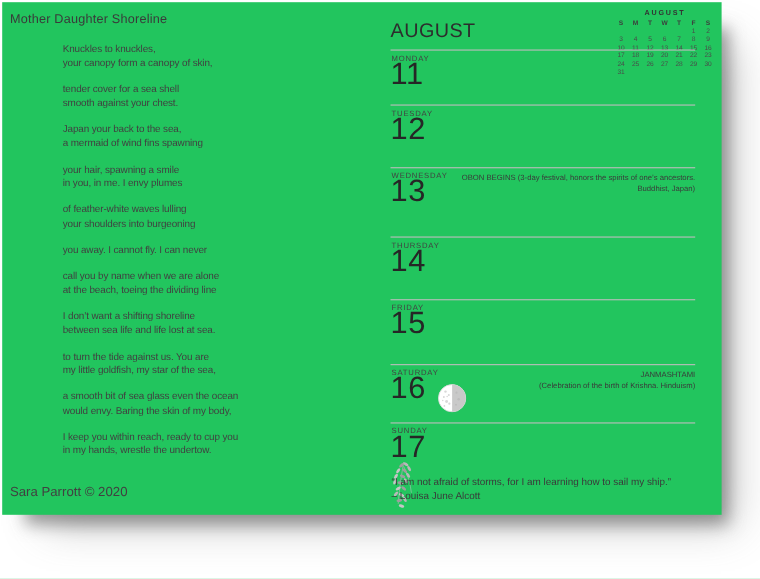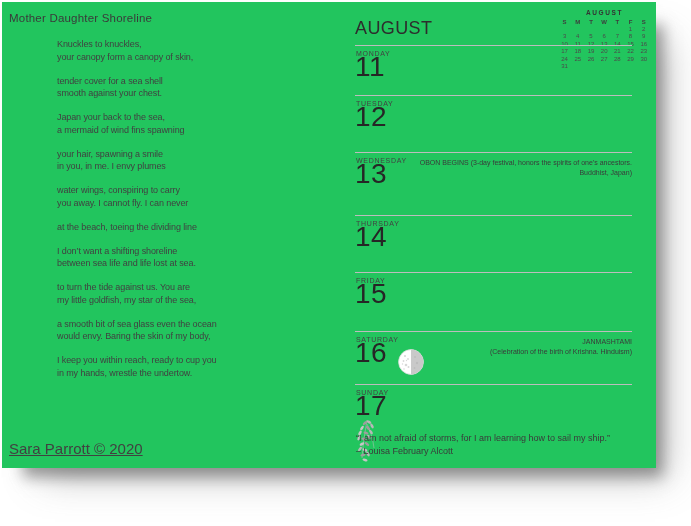--- a/index.html
+++ b/index.html
@@ -19,21 +19,21 @@
   .page-left { position:absolute; left:0; top:0; width:300px; height:466px; }
   .poem-title {
     position:absolute; left:7px; top:10px;
     font-size:11.5px; letter-spacing:.2px; color:#3a3a3a; font-weight:400;
   }
   .poem-body { position:absolute; left:7px; top:36px;margin-left:48px; }
   .stanza { margin-bottom:11.5px; }
   .poem-line { font-size:9px; line-height:12.5px; color:#414141; letter-spacing:-.1px; }
   .poem-credit {
     position:absolute; left:7px; top:438px;
-    font-size:15px; color:#414141;text-decoration:underline;
+    font-size:12px; color:#414141;
   }
 
   
   .page-right { position:absolute; left:353px; top:0; width:301px; height:466px; }
   .month-title {
     position:absolute; left:0; top:17px;
     font-size:18px; line-height:18px; letter-spacing:.4px; color:#2d2d2d; font-weight:400;
   }
   .mini-cal { position:absolute; left:203px; top:7px; width:93px; }
   .mini-cal-title {
@@ -89,24 +89,28 @@
         </div>
         <div class="stanza">
           <div class="poem-line">Japan your back to the sea,</div>
           <div class="poem-line">a mermaid of wind fins spawning</div>
         </div>
         <div class="stanza">
           <div class="poem-line">your hair, spawning a smile</div>
           <div class="poem-line">in you, in me. I envy plumes</div>
         </div>
         <div class="stanza">
-          <div class="poem-line">water wings, conspiring to carry</div>
+          <div class="poem-line">of feather-white waves lulling</div>
+          <div class="poem-line">your shoulders into burgeoning</div>
+        </div>
+        <div class="stanza">
           <div class="poem-line">you away. I cannot fly. I can never</div>
         </div>
         <div class="stanza">
+          <div class="poem-line">call you by name when we are alone</div>
           <div class="poem-line">at the beach, toeing the dividing line</div>
         </div>
         <div class="stanza">
           <div class="poem-line">I don’t want a shifting shoreline</div>
           <div class="poem-line">between sea life and life lost at sea.</div>
         </div>
         <div class="stanza">
           <div class="poem-line">to turn the tide against us. You are</div>
           <div class="poem-line">my little goldfish, my star of the sea,</div>
         </div>
@@ -252,19 +256,19 @@
               <ellipse cx="9" cy="26" rx="2.6" ry="1.3" fill="#c6c6c6" transform="rotate(-30 9 26)"></ellipse>
               <ellipse cx="14" cy="26" rx="2.6" ry="1.3" fill="#9e9e9e" transform="rotate(40 14 26)"></ellipse>
               <ellipse cx="7" cy="31" rx="2.6" ry="1.3" fill="#b8b8b8" transform="rotate(-50 7 31)"></ellipse>
               <ellipse cx="12" cy="32" rx="2.6" ry="1.3" fill="#c6c6c6" transform="rotate(25 12 32)"></ellipse>
               <ellipse cx="10" cy="37" rx="2.6" ry="1.3" fill="#9e9e9e" transform="rotate(-10 10 37)"></ellipse>
               <ellipse cx="15" cy="36" rx="2.6" ry="1.3" fill="#b8b8b8" transform="rotate(60 15 36)"></ellipse>
               <ellipse cx="12" cy="42" rx="2.6" ry="1.3" fill="#c6c6c6" transform="rotate(15 12 42)"></ellipse>
             </svg></span>
           <div class="day-quote">
             <div>“I am not afraid of storms, for I am learning how to sail my ship.”</div>
-            <div>– Louisa February Alcott</div>
+            <div>– Louisa June Alcott</div>
           </div>
         </div>
       </div>
   </div>
 
 </div>
 
 </body></html>

